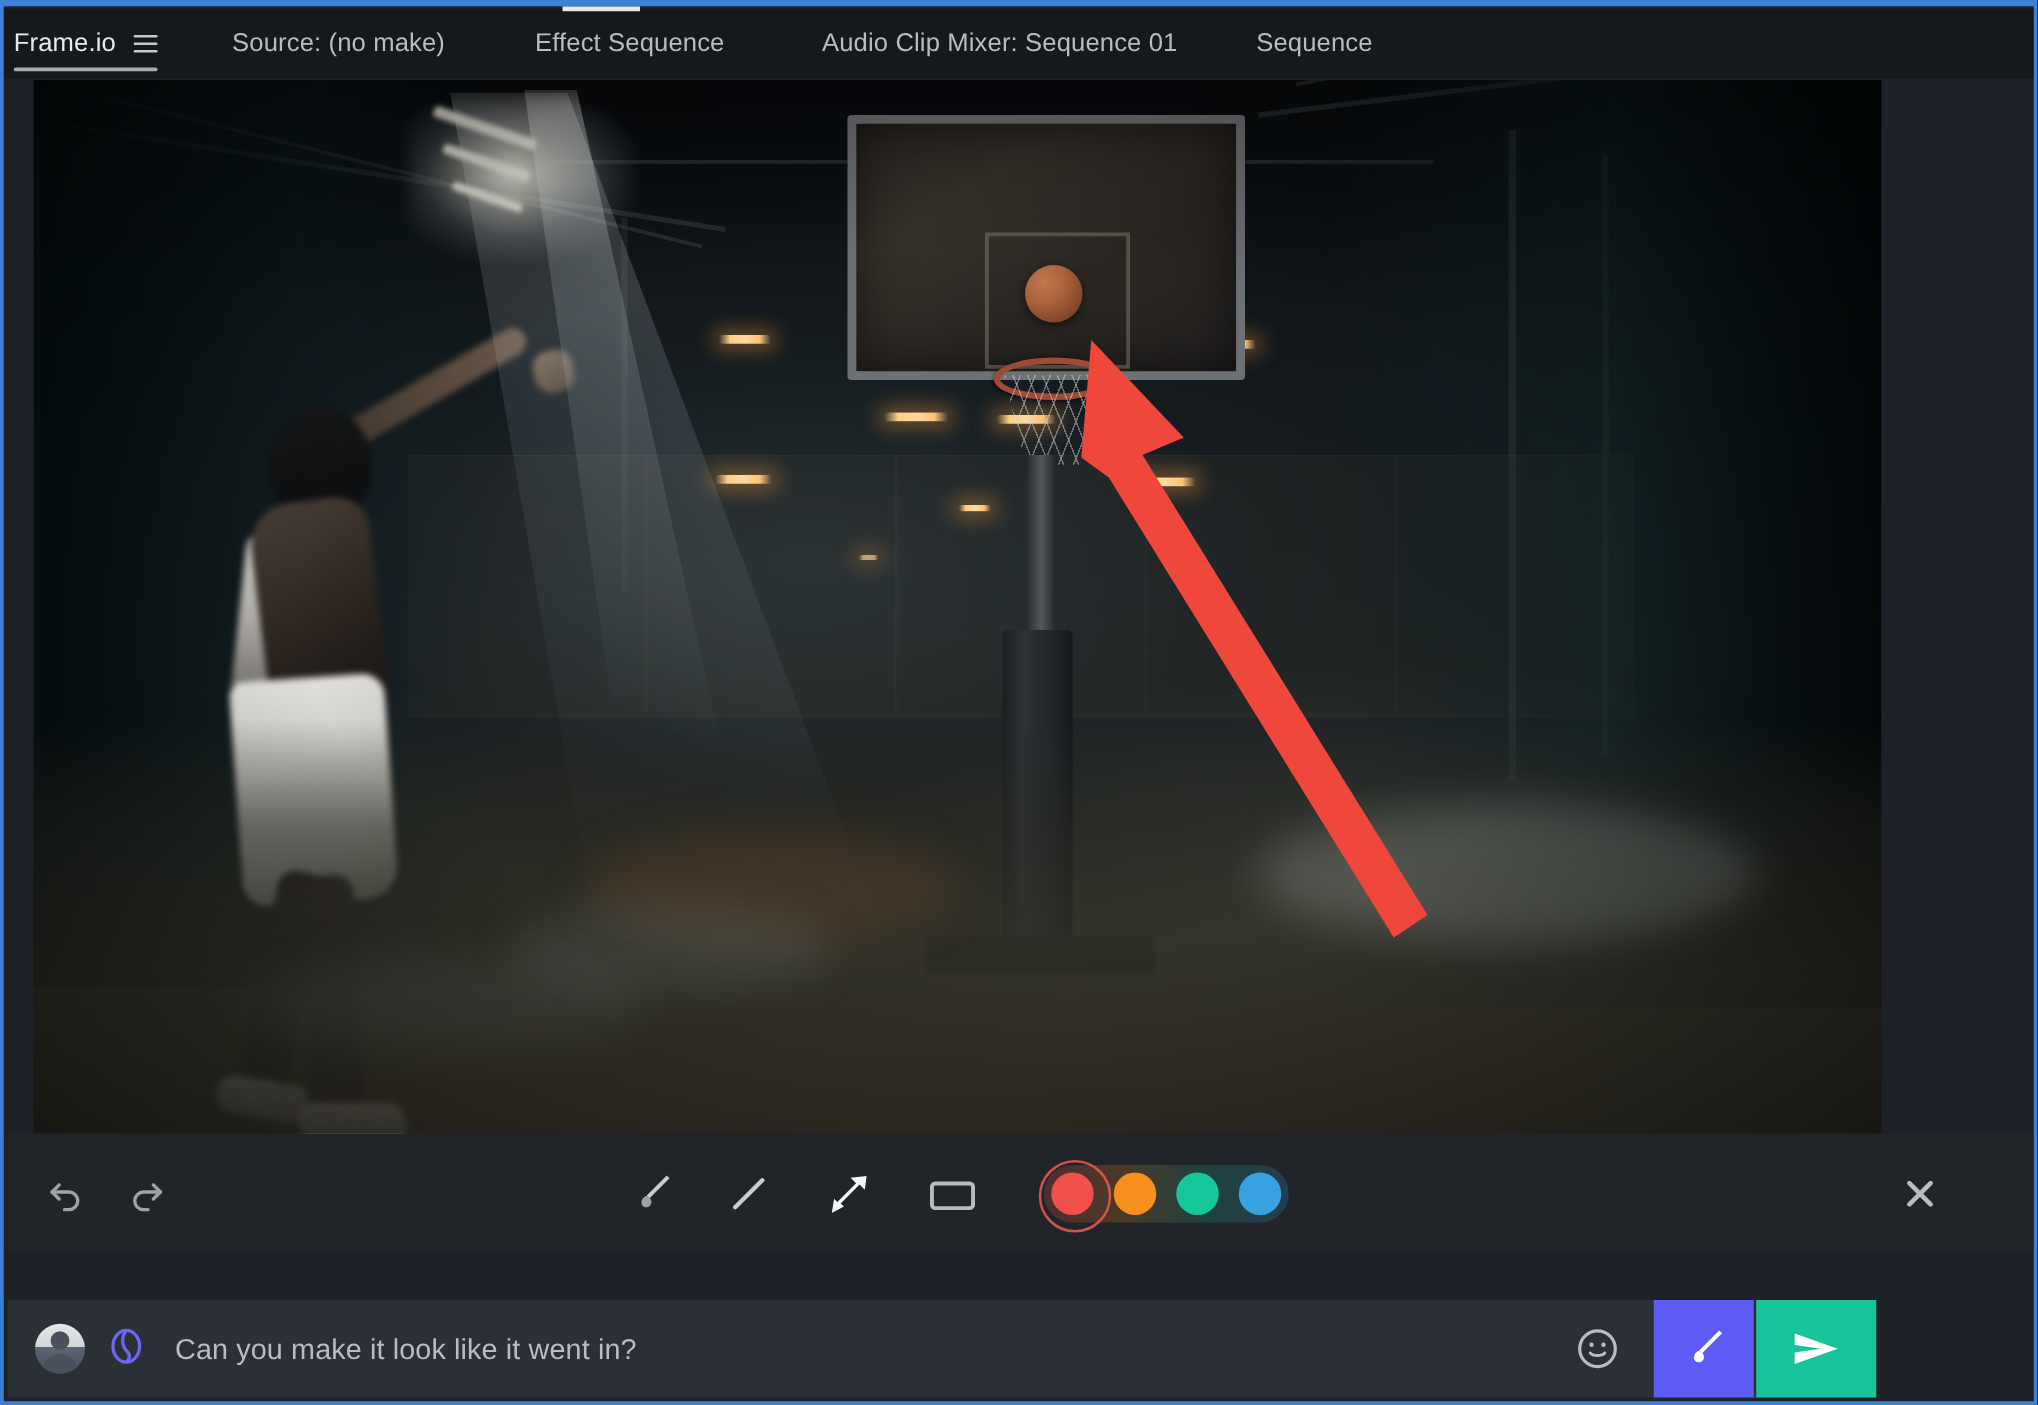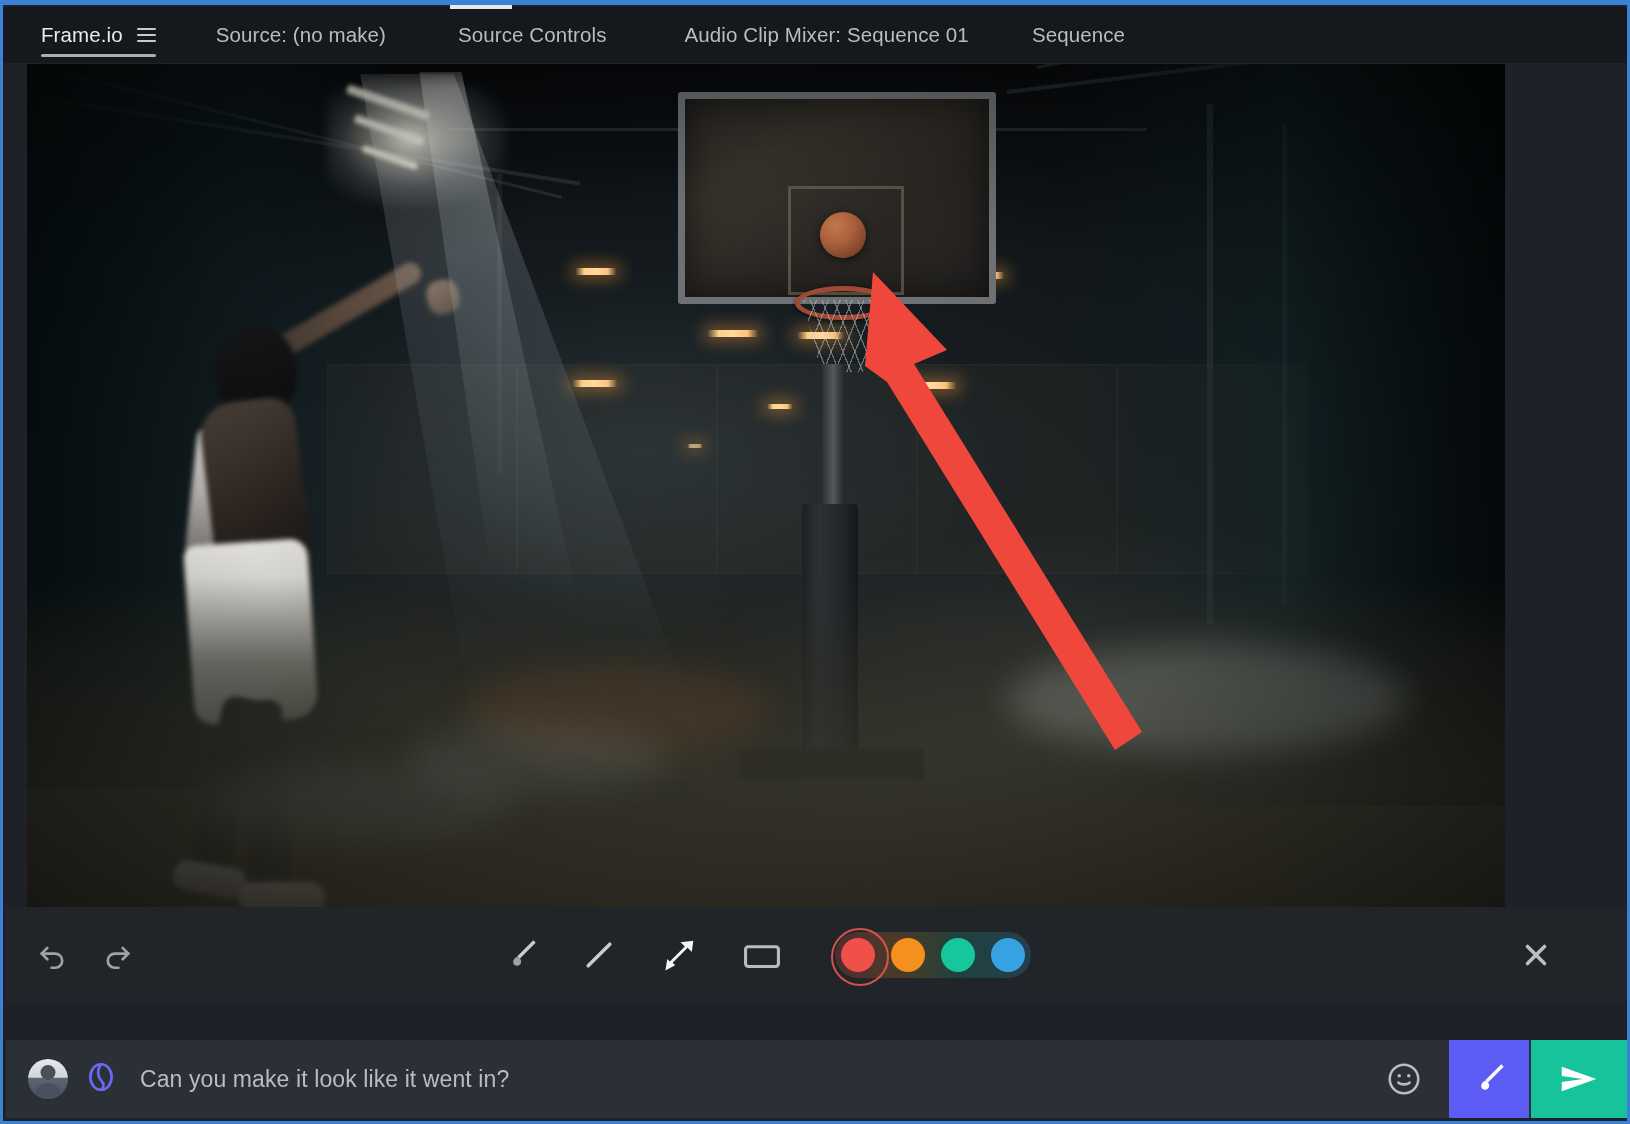--- a/index.html
+++ b/index.html
@@ -29,21 +29,21 @@
   }
 
   
   .tabbar {
     position: absolute;
     left: 0; top: 2px;
     width: 100%; height: 56px;
     background: #15181c;
     display: flex;
     align-items: center;
-    padding-left: 38px;
+    padding-left: 8px;
     z-index: 20;
     text-align: center;
   }
   .tab {
     position: relative;
     height: 56px;
     display: flex;
     align-items: center;
     gap: 14px;
     color: #b9bcc1;
@@ -386,21 +386,21 @@
     position: absolute;
     right: 74px; top: 50%;
     transform: translateY(-50%);
     cursor: pointer;
   }
 
   
   .commentbar {
     position: absolute;
     left: 3px; bottom: 3px;
-    width: 1621px; height: 78px;
+    width: 1495px; height: 78px;
     background: #2b2f36;
     display: flex;
     align-items: center;
     z-index: 25;
   }
   .avatar {
     width: 40px; height: 40px;
     border-radius: 50%;
     margin-left: 22px;
     background: linear-gradient(180deg,#e7e8ea 0%,#d2d5d9 46%,#5b6575 47%,#47505d 100%);
@@ -488,21 +488,21 @@
           <i></i>
       </span>
       <span class="underline"></span>
     </div>
 
     <div class="tab tab-gap-2">
       <span>Source: (no make)</span>
     </div>
 
     <div class="tab tab-gap-3">
-      <span>Source Controls</span>
+      <span>Effect Sequence</span>
     </div>
 
     <div class="tab tab-gap-4">
       <span>Audio Clip Mixer: Sequence 01</span>
     </div>
 
     <div class="tab">
       <span>Sequence</span>
     </div>
   </div>

